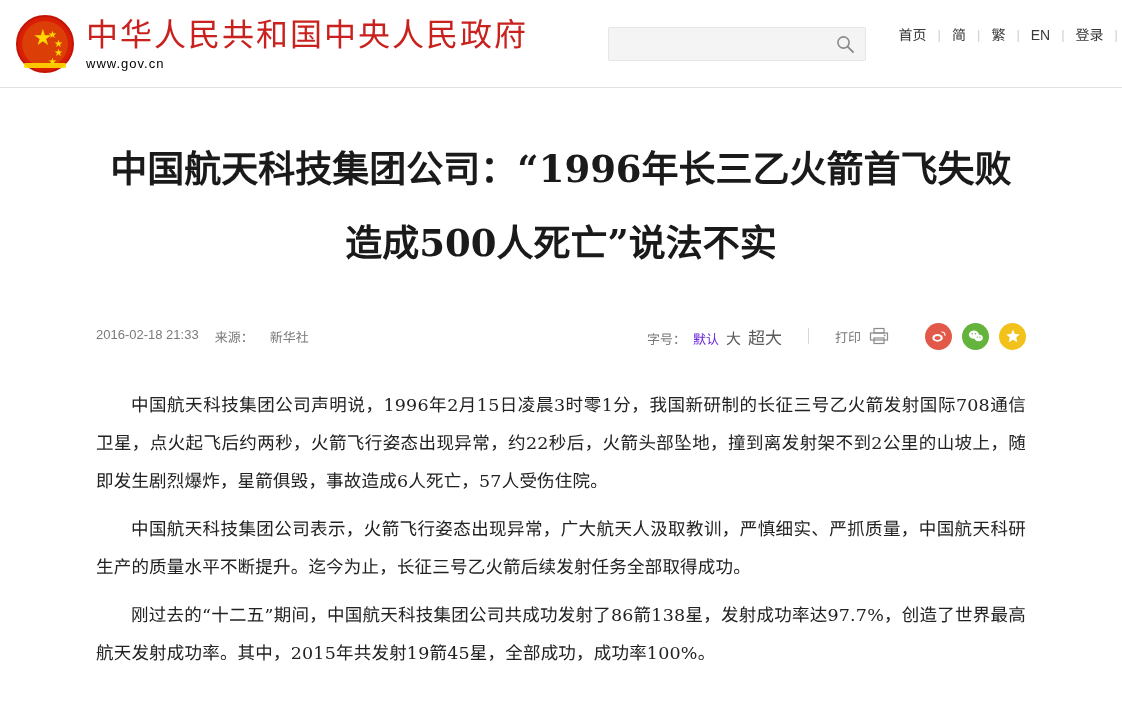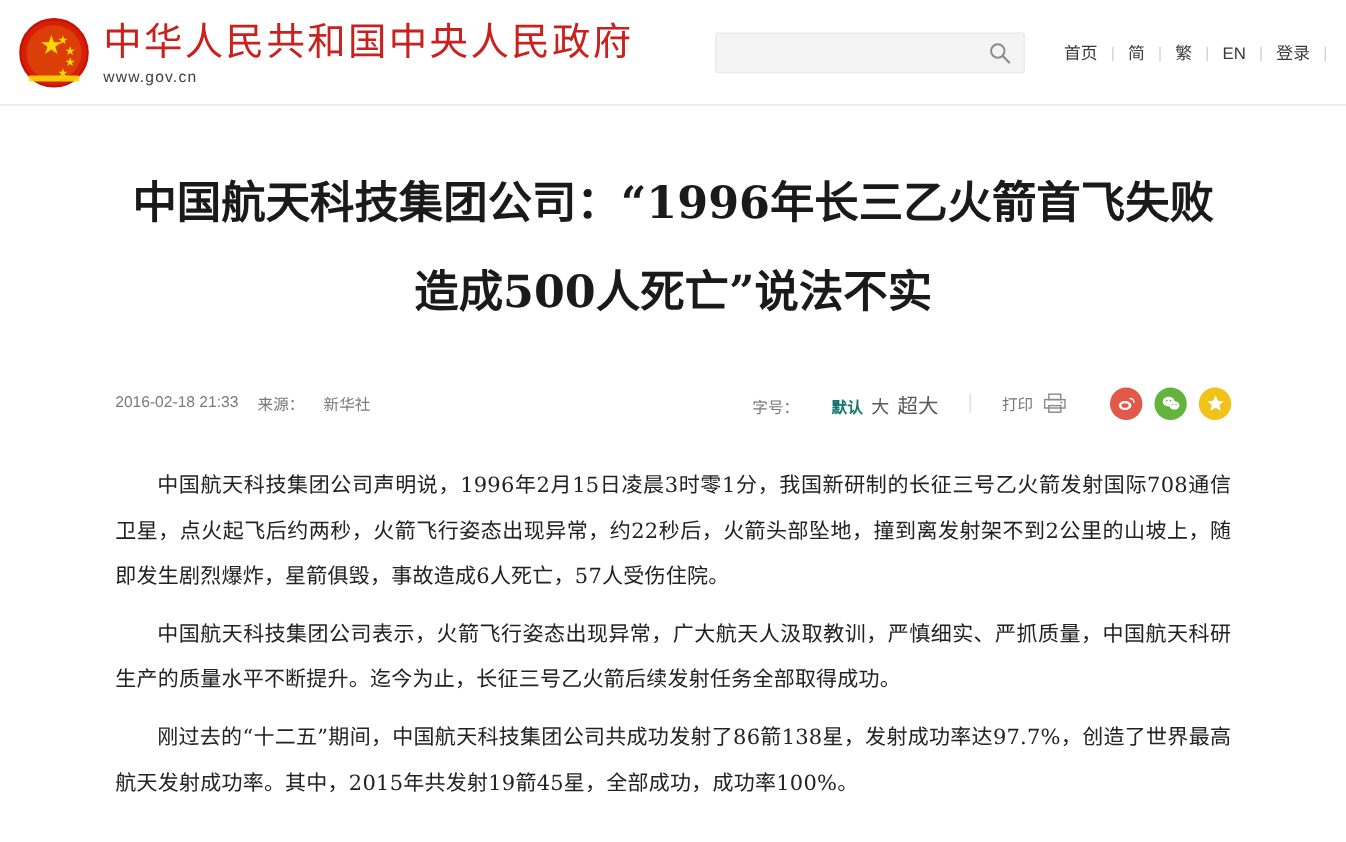--- a/index.html
+++ b/index.html
@@ -74,31 +74,31 @@
   .brand-title {
     color: #c9211e;
     font-family: "DejaVu Serif", "Liberation Serif", serif;
     font-weight: normal;
     font-size: 32px;
     letter-spacing: 2px;
     line-height: 38px;
     white-space: nowrap;
   }
   .brand-url {
-    color: #404040;
+    color: #000000;
     font-size: 13px;
     letter-spacing: 1px;
     margin-top: 2px;
   }
 
   .header-right {
     margin-left: auto;
     display: flex;
-    align-items: center;
-    padding-right: 16px;
+    align-items: flex-start;
+    padding-right: 4px;
   }
   .search-box {
     position: relative;
     width: 258px;
     height: 34px;
     background: #f4f4f4;
     border: 1px solid #e6e6e6;
     border-radius: 2px;
     display: flex;
     align-items: center;
@@ -175,21 +175,21 @@
   .meta-left { display: flex; align-items: flex-start; gap: 16px; white-space: nowrap; }
   .meta-right {
     margin-left: auto;
     display: flex;
     align-items: center;
     gap: 0px;
   }
   .fontsize-group { display: flex; align-items: baseline; gap: 7px; color: #7a7a7a; }
   .fontsize-group .label { color: #7a7a7a; }
   .fs-opt { color: #5a5a5a; cursor: pointer; }
-  .fs-opt.active { color: #0f766e; font-weight: bold; margin-left: 20px; }
+  .fs-opt.active { color: #6d28d9; font-weight: normal; }
   .fs-big { font-size: 15px; }
   .fs-huge { font-size: 17px; }
   .vdiv {
     display: inline-block;
     width: 1px;
     height: 16px;
     background: #d8d8d8;
     margin: 0 26px;
   }
   .print-group { display: flex; align-items: center; gap: 8px; color: #7a7a7a; }

